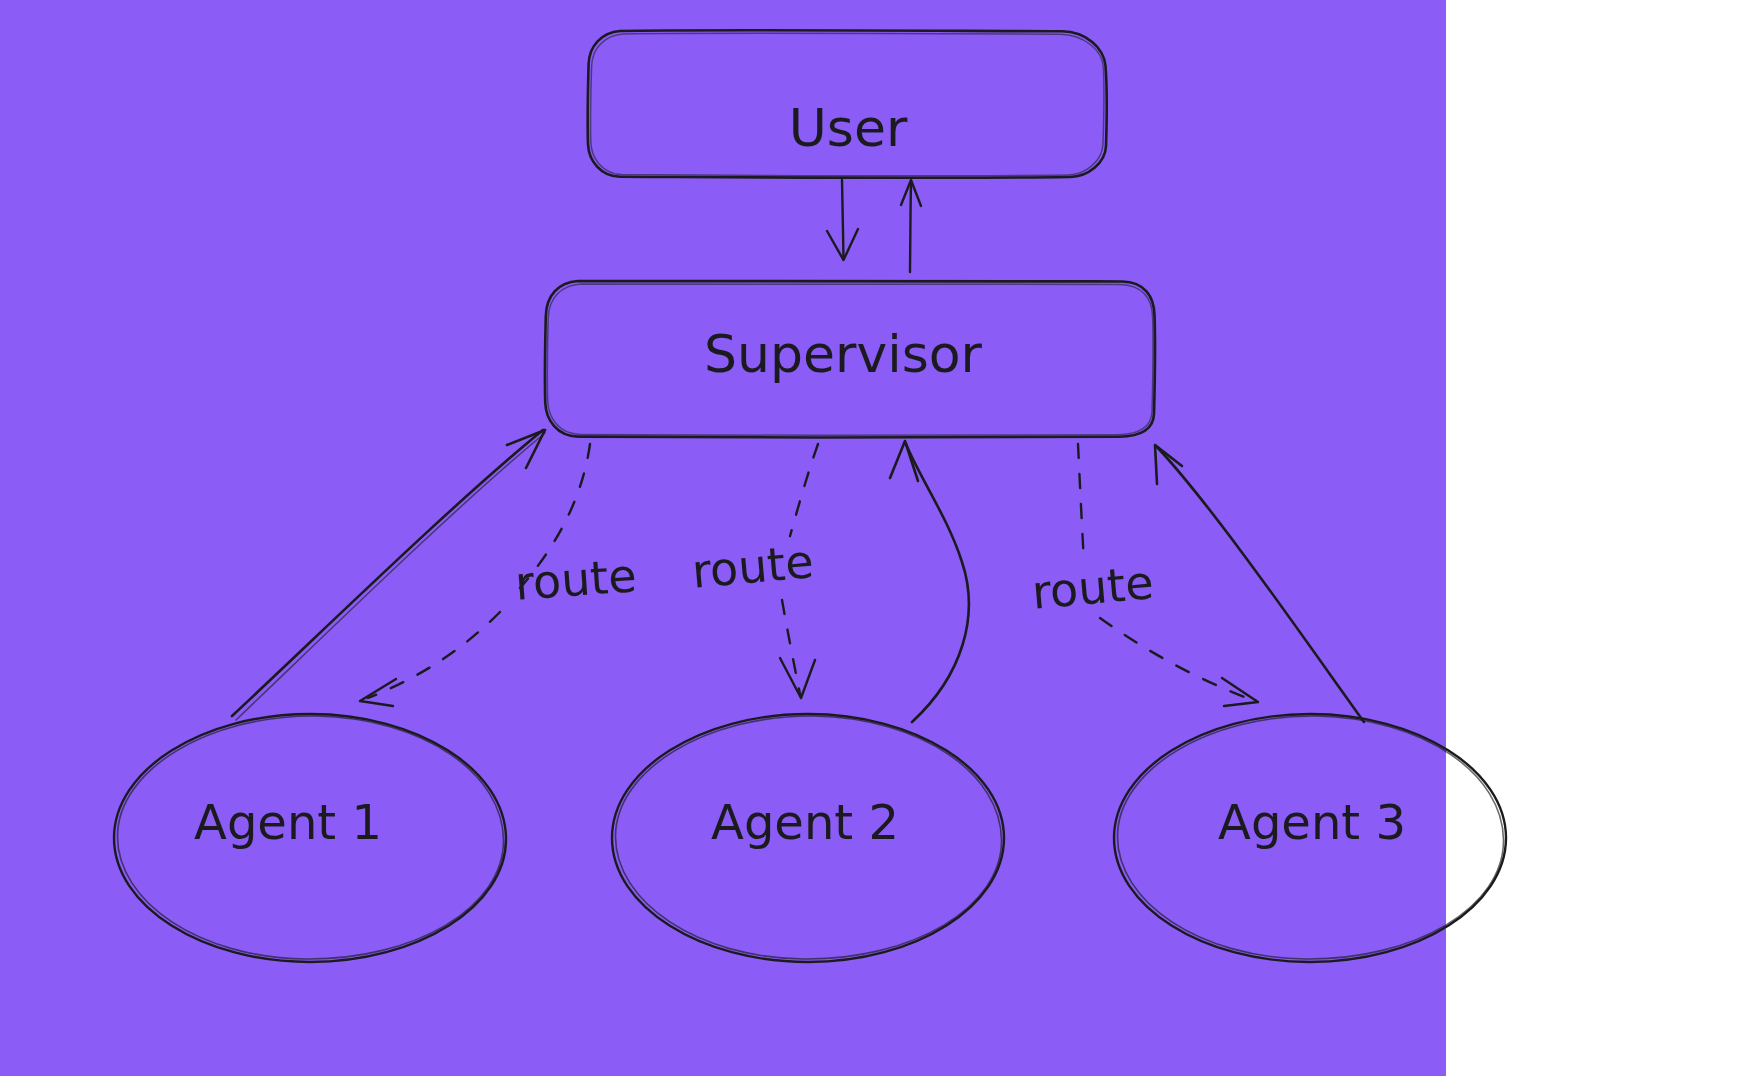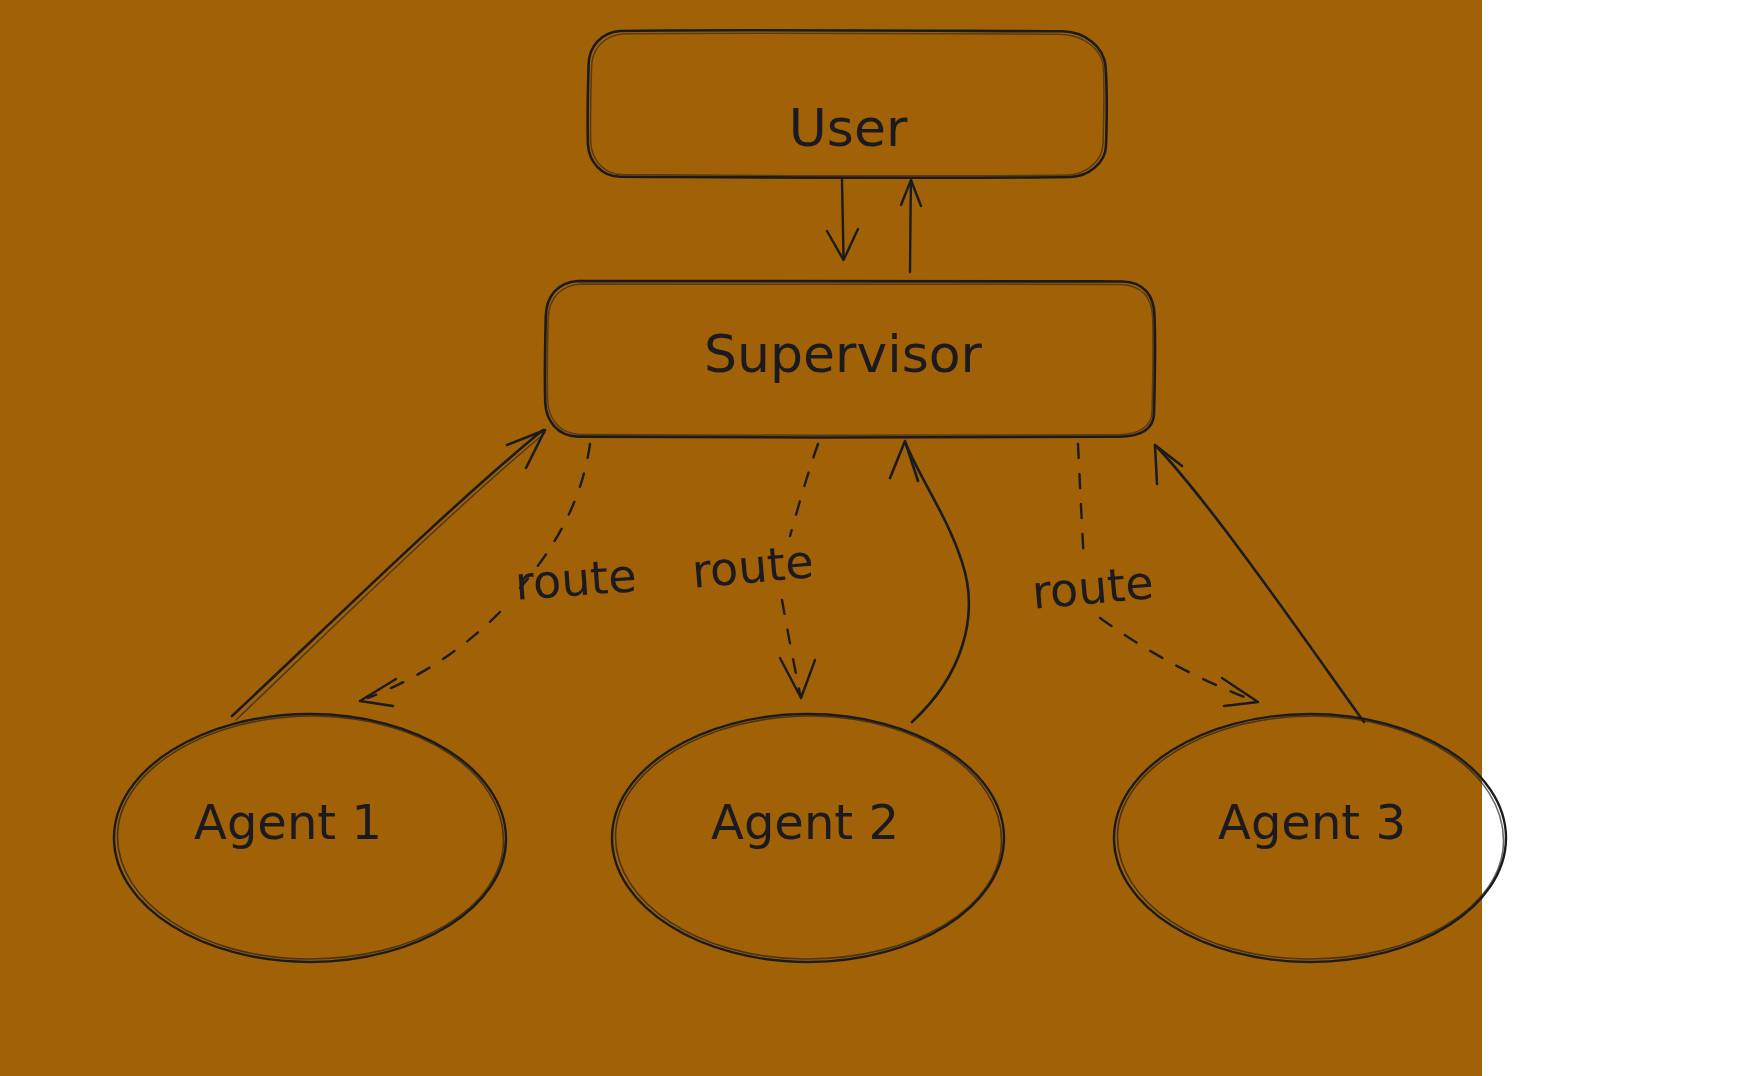--- a/index.html
+++ b/index.html
@@ -11,22 +11,21 @@
   body {
     width: 1742px;
     height: 1076px;
     font-family: "DejaVu Sans", sans-serif;
     overflow: hidden;
   }
   #canvas {
     position: relative;
     width: 1446px;
     height: 1076px;
-    background: #a16207;
-    padding-left: 36px;
+    background: #8b5cf6;
   }
   #canvas svg {
     position: absolute;
     top: 0;
     left: 0;
     width: 1742px;
     height: 1076px;
   }
   .node-label {
     font-family: "DejaVu Sans", sans-serif;

